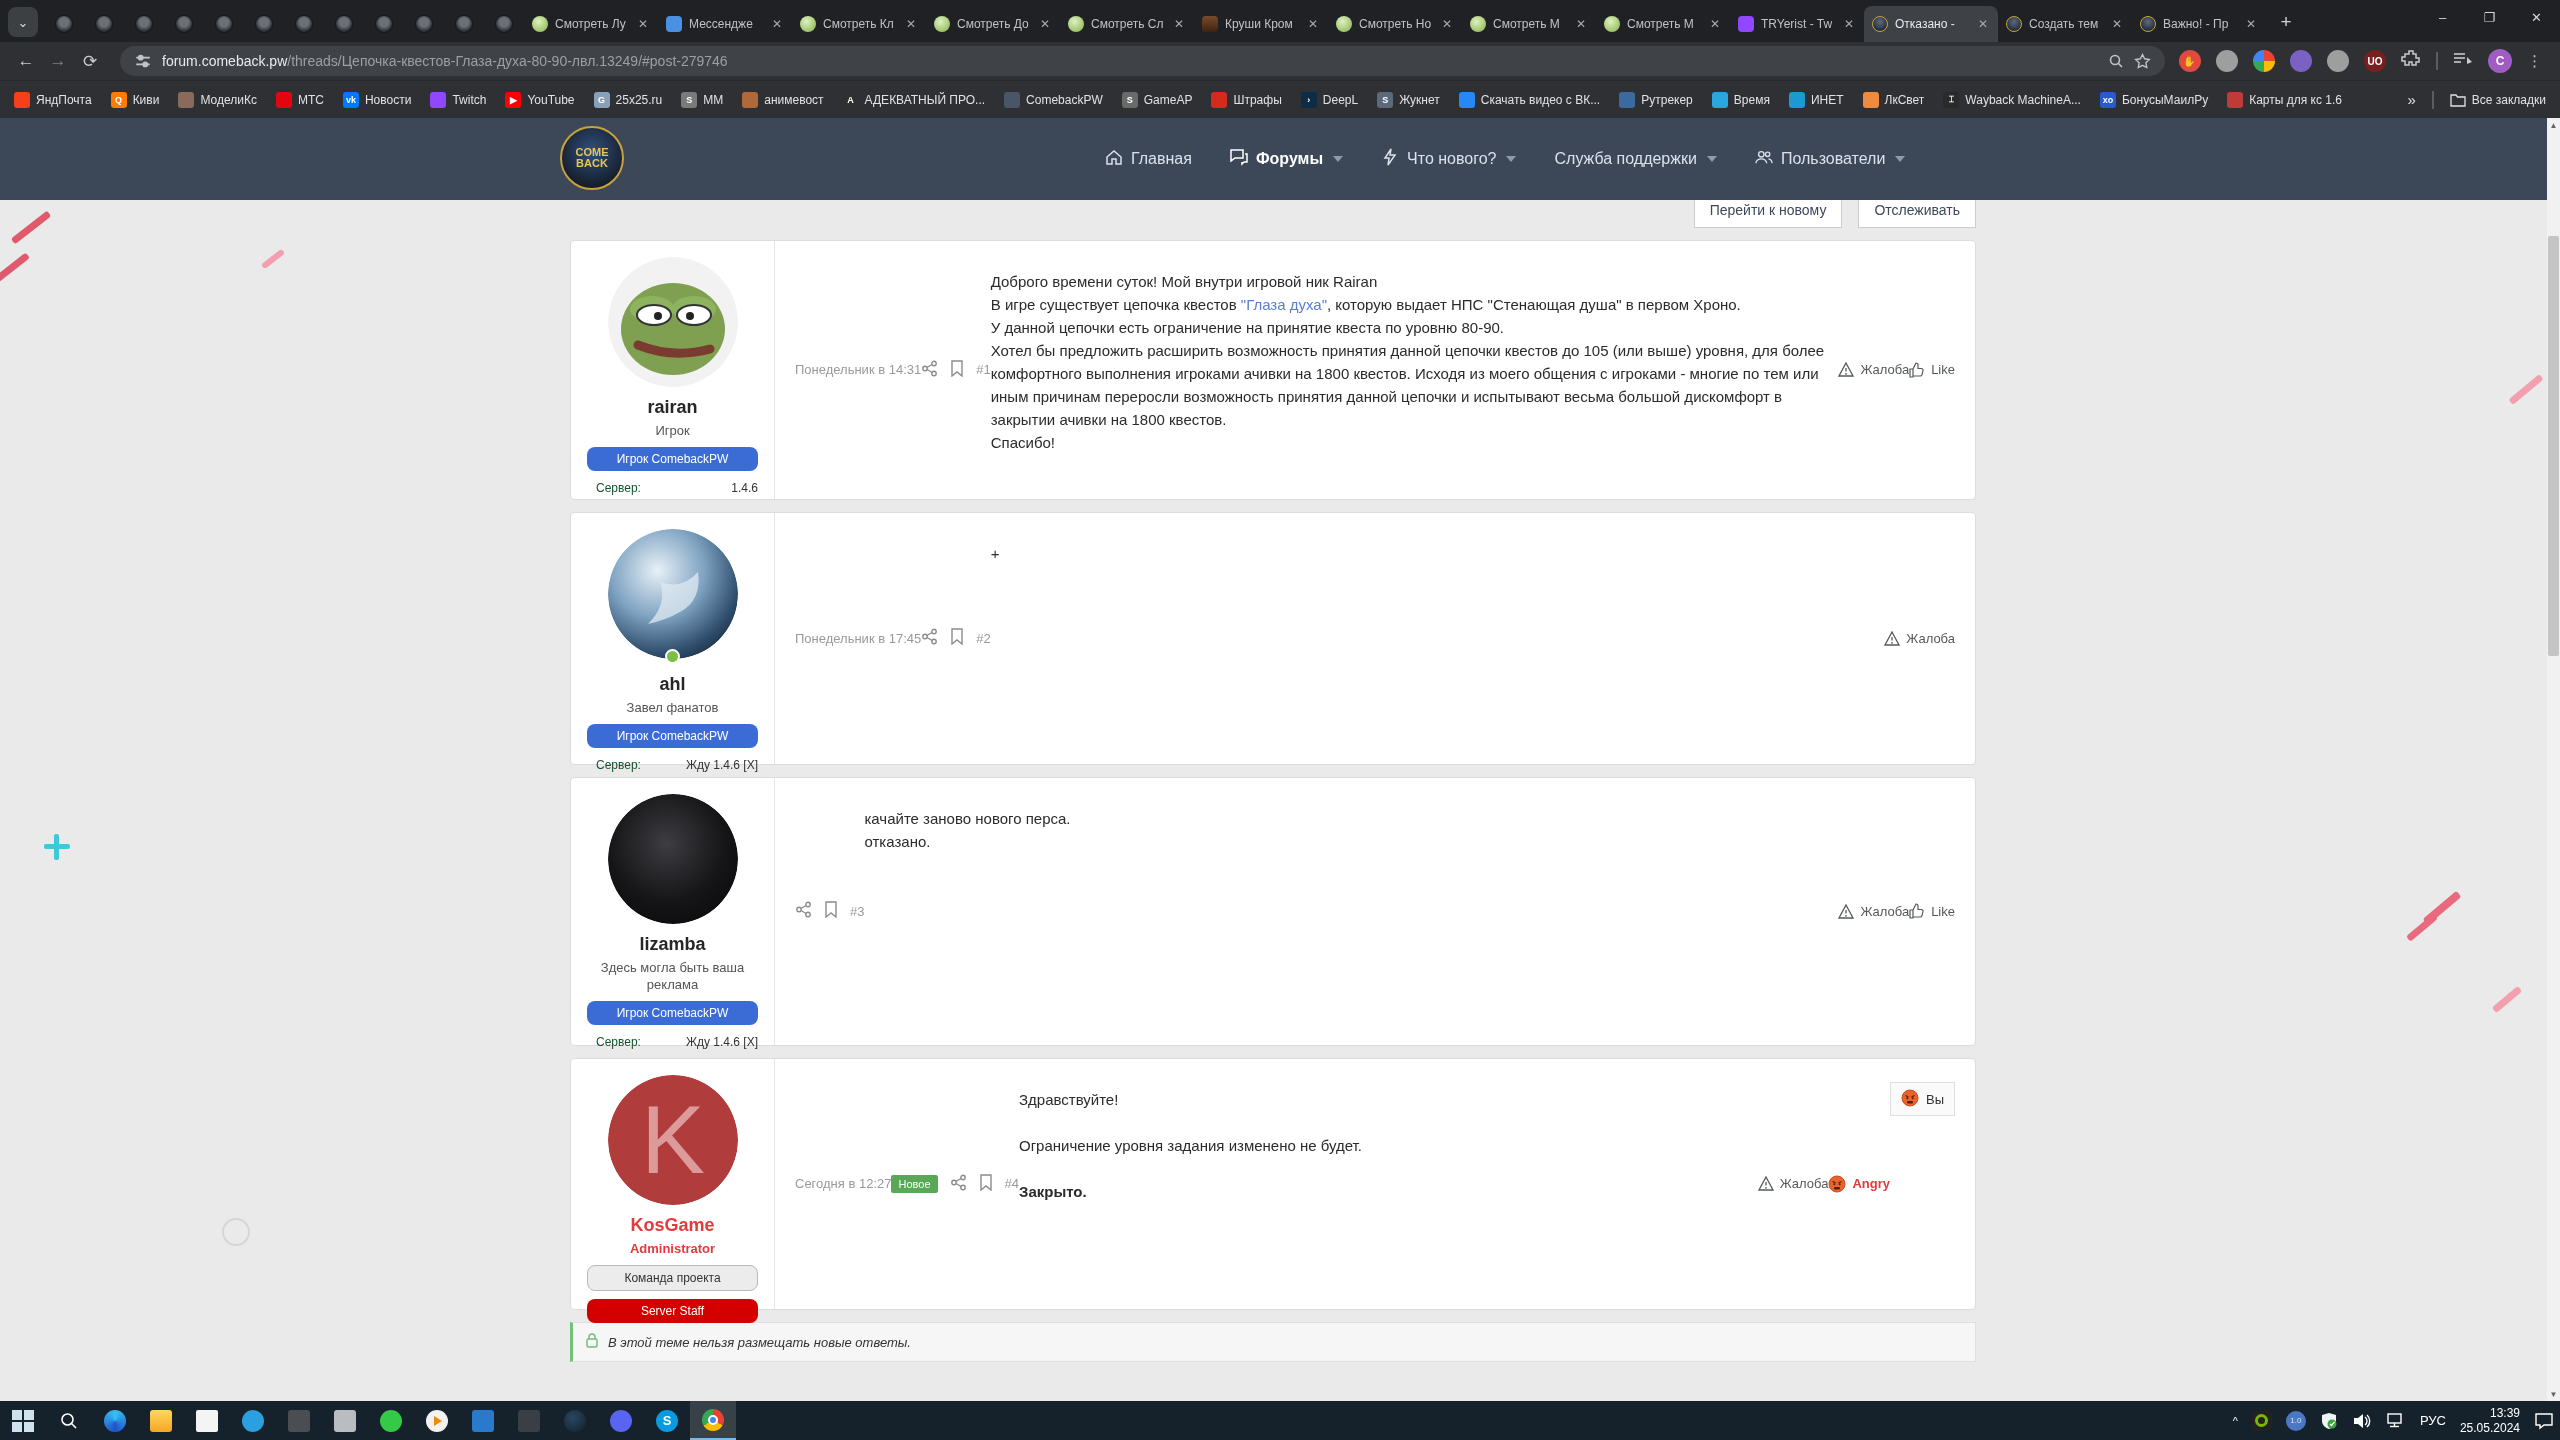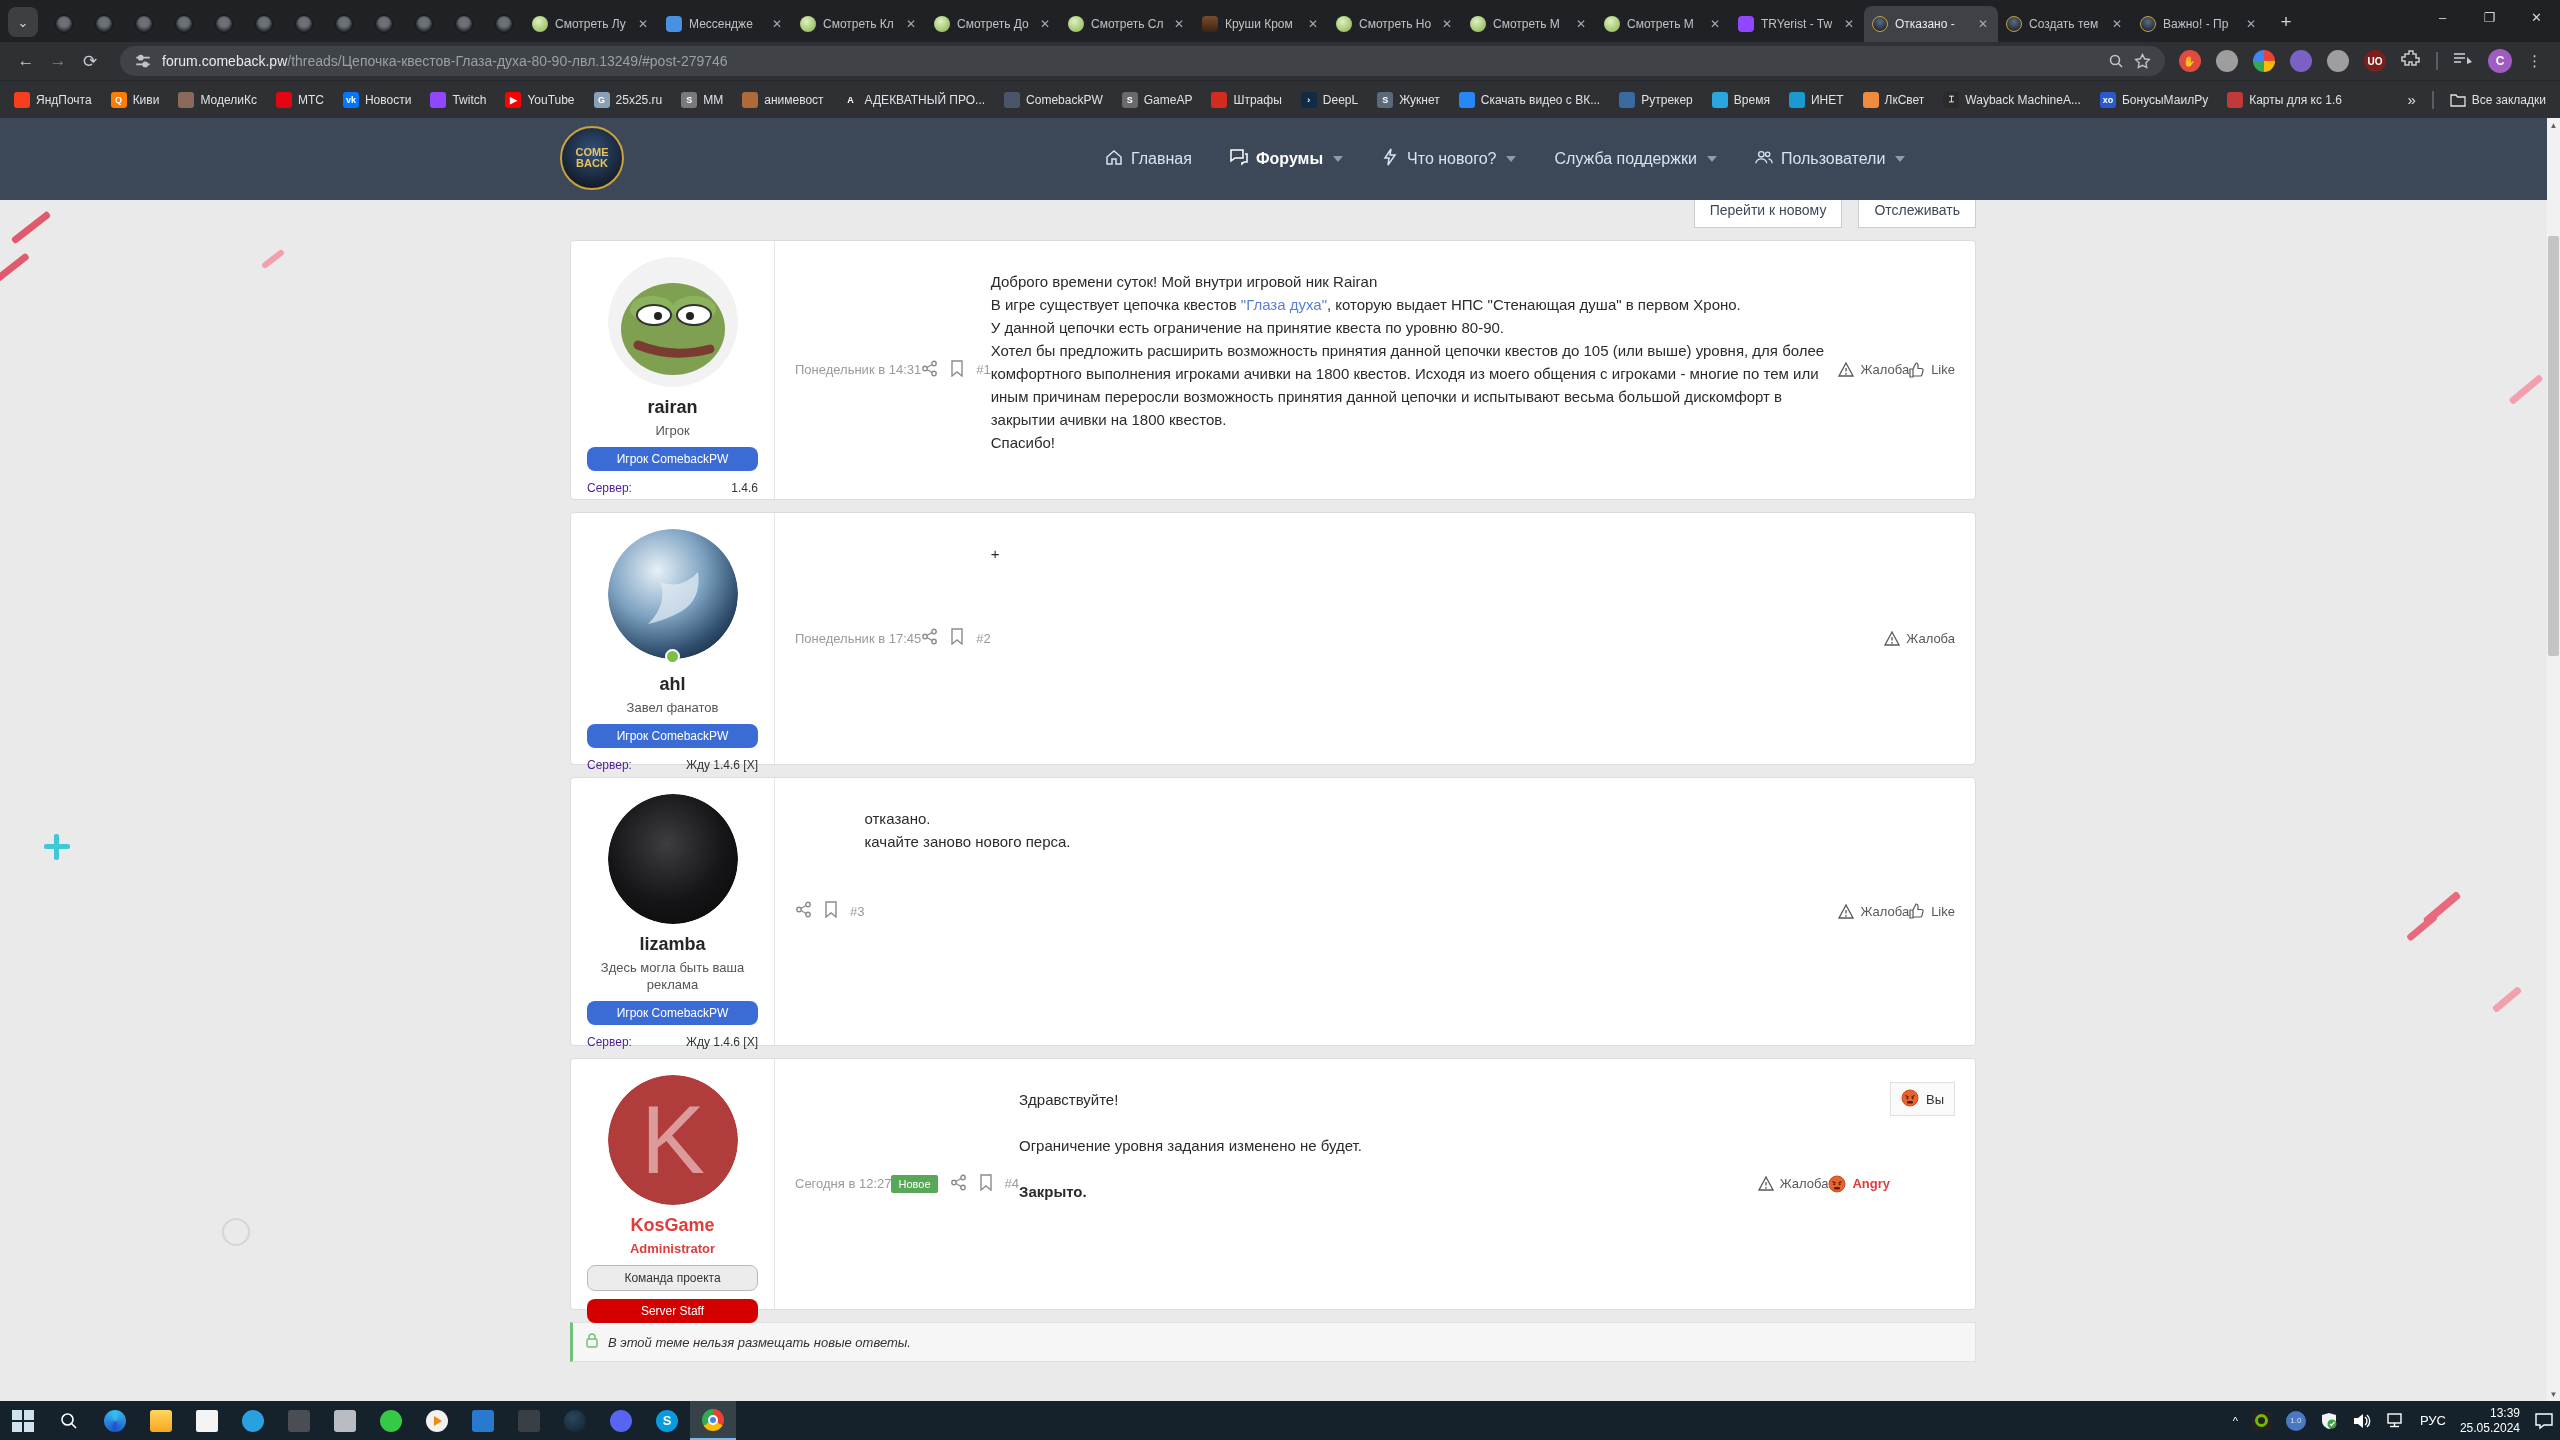--- a/index.html
+++ b/index.html
@@ -61,21 +61,21 @@
   .uav{width:130px;height:130px;border-radius:50%;margin:0 auto;position:relative;overflow:hidden;}
   .odot{width:15px;height:15px;border-radius:50%;background:#7ac143;border:2px solid #fff;margin:-10px auto 0;position:relative;z-index:2;}
   .uname{font-size:18px;font-weight:bold;color:#262626;margin-top:10px;}
   .uname.red{color:#e23b3b;}
   .utitle{font-size:13px;color:#555;margin-top:4px;line-height:17px;}
   .utitle.red{color:#e23b3b;font-weight:bold;}
   .ubadge{margin-top:8px;background:#3b6cd6;color:#fff;font-size:12px;border-radius:8px;padding:5px 0;}
   .ubadge.gray{background:#ececec;color:#333;border:1px solid #b9b9b9;}
   .ubadge.redb{background:#d40000;color:#fff;}
   .userver{display:flex;justify-content:space-between;font-size:12px;margin-top:10px;}
-  .userver .sl{color:#4c1d95;} .userver .sv{color:#333;}
+  .userver .sl{color:#14532d;margin-left:9px;} .userver .sv{color:#333;}
   .pcol{flex:1;display:flex;flex-direction:row;padding:13px 20px 14px;}
   .phead{display:flex;align-items:center;font-size:13px;color:#989a9e;}
   .phead .hdate{flex:1;}
   .hicons{display:flex;align-items:center;gap:12px;color:#8a8c90;}
   .newbadge{background:#58a858;color:#fff;font-size:11px;padding:3px 7px;border-radius:2px;}
   .pnum{color:#98999c;}
   .pbody{flex:1;padding-top:16px;font-size:15px;line-height:23px;color:#2b2b2b;white-space:pre-wrap;}
   .pbody a{color:#5b7fd0;text-decoration:none;}
   .pbody .b{font-weight:bold;}
   .pfoot{display:flex;align-items:center;justify-content:space-between;font-size:13px;color:#55585c;}
@@ -590,21 +590,21 @@
                       <line x1="6" y1="7.5" x2="11" y2="4.5"></line>
                       <line x1="6" y1="9.5" x2="11" y2="12.5"></line>
                     </g>
                   </svg></span>
                 <span><svg width="14" height="17" viewBox="0 0 14 17">
                     <path d="M2 1h10v15l-5-4-5 4z" fill="none" stroke="#8a8c90" stroke-width="1.4"></path>
                   </svg></span>
                 <span class="pnum">#3</span>
               </span>
             </div>
-            <div class="pbody"><div><span>отказано.</span></div><div><span>качайте заново нового перса.</span></div></div>
+            <div class="pbody"><div><span>качайте заново нового перса.</span></div><div><span>отказано.</span></div></div>
             <div class="pfoot">
               <span class="flab">
                 <svg width="16" height="15" viewBox="0 0 16 15">
                   <path d="M8 1l7 13H1z" fill="none" stroke="#55585c" stroke-width="1.3"></path>
                   <line x1="8" y1="6" x2="8" y2="9.5" stroke="#55585c" stroke-width="1.3"></line>
                   <circle cx="8" cy="11.8" r=".9" fill="#55585c"></circle>
                 </svg>
                 <span>Жалоба</span>
               </span>
               <span class="flab">

